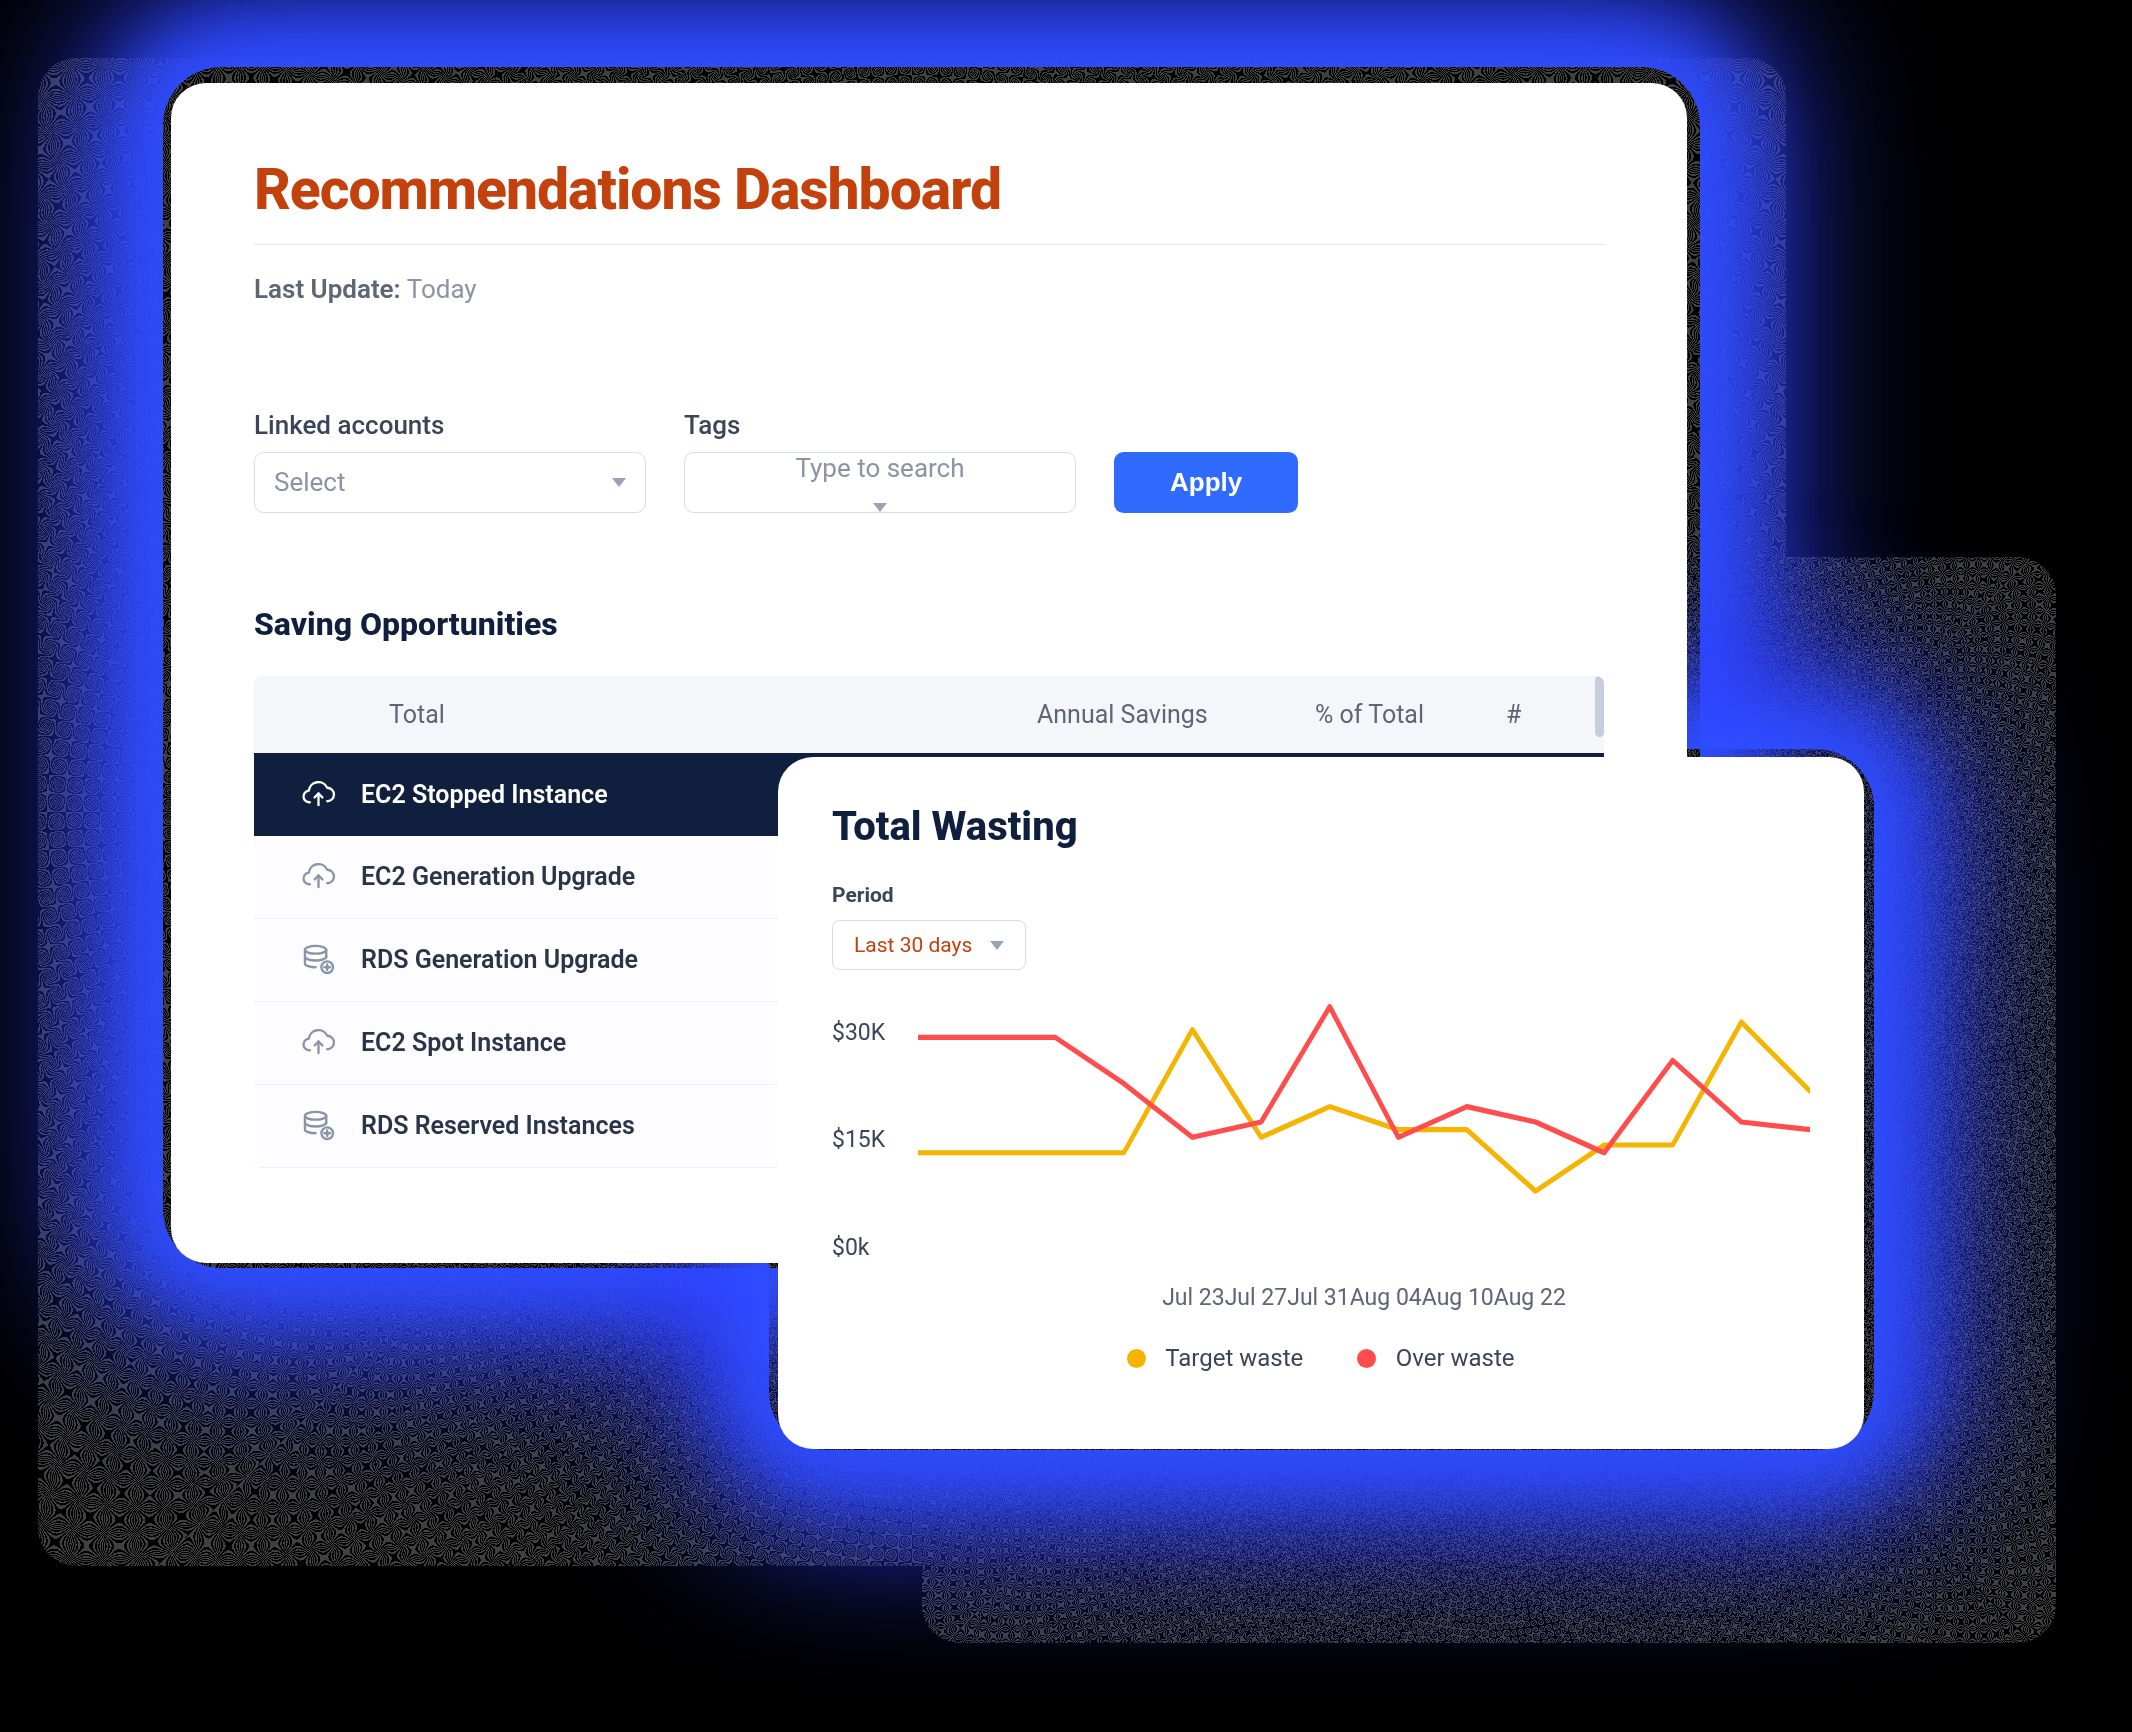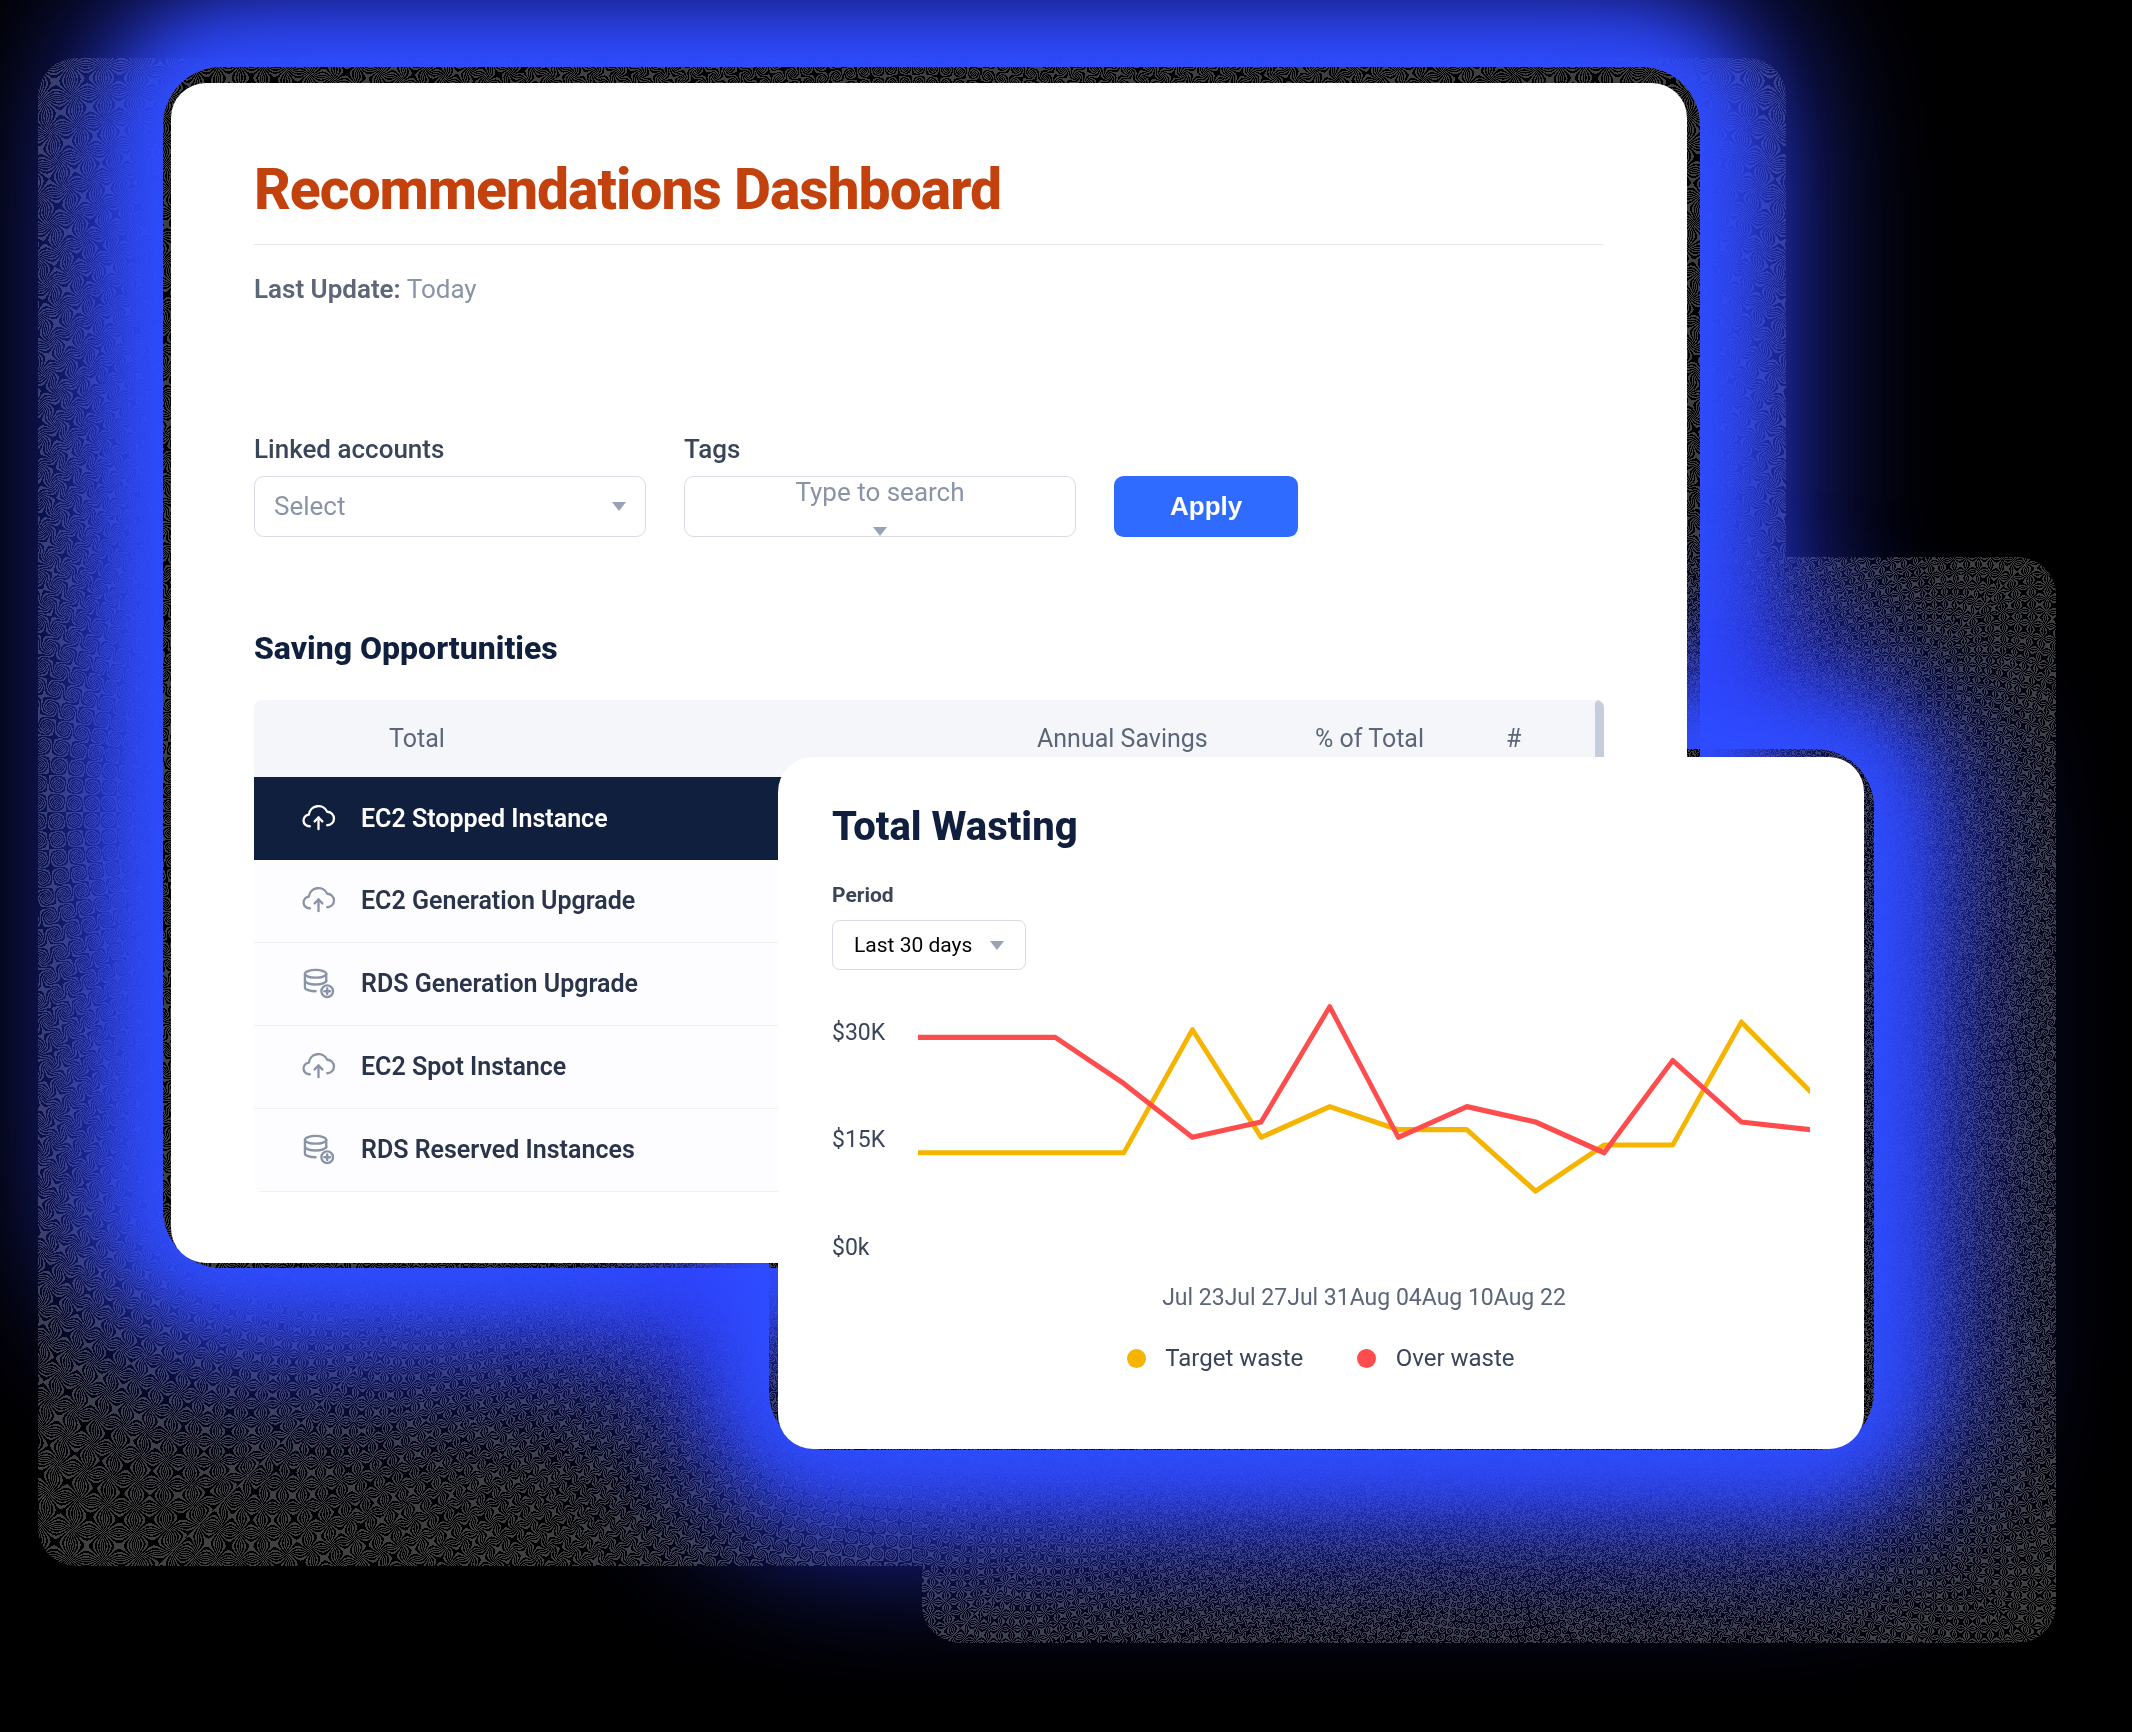--- a/index.html
+++ b/index.html
@@ -57,21 +57,21 @@
   .last-update { font-size: 26px; color: #8a94a6; }
   .last-update b { color: #5c6678; font-weight: 600; }
 
   .filters {
     display: flex;
     gap: 38px;
     margin-top: 106px;
     align-items: flex-end;
   }
   .field { display: flex; flex-direction: column; gap: 11.5px; }
-  .field-label { font-size: 26px; color: #3a455a; font-weight: 500; margin-top: 24px; }
+  .field-label { font-size: 26px; color: #3a455a; font-weight: 500; }
   .select {
     display: flex; align-items: center; justify-content: space-between;
     height: 61px; padding: 0 19px;
     border: 1px solid #d6dbe4; border-radius: 9.6px;
     font-size: 26px; color: #8a94a6;
     background: #fff;
   }
   .sel-accounts { width: 392px; }
   .sel-tags { width: 392px; flex-direction: column; }
   .caret { width: 0; height: 0; border-left: 7.7px solid transparent; border-right: 7.7px solid transparent; border-top: 9.6px solid #9aa3b5; }
@@ -128,21 +128,21 @@
 
   
   .chart-card h2 {
     font-size: 40px; font-weight: 800; color: #0f1f3d;
   }
   .period-label { font-size: 21px; color: #3a455a; font-weight: 700; margin-top: 33px; }
   .period-select {
     display: inline-flex; align-items: center; gap: 17.3px;
     height: 50px; padding: 0 21px;
     border: 1px solid #d6dbe4; border-radius: 7.7px;
-    font-size: 21px; color: #000000;
+    font-size: 21px; color: #c2410c;
     margin-top: 13.4px;
   }
   .chart-area {
     position: relative;
     margin-top: 29px;
     height: 269px;
   }
   .ytick {
     position: absolute; left: 0; font-size: 23px; color: #3a455a;
     transform: translateY(-50%);

